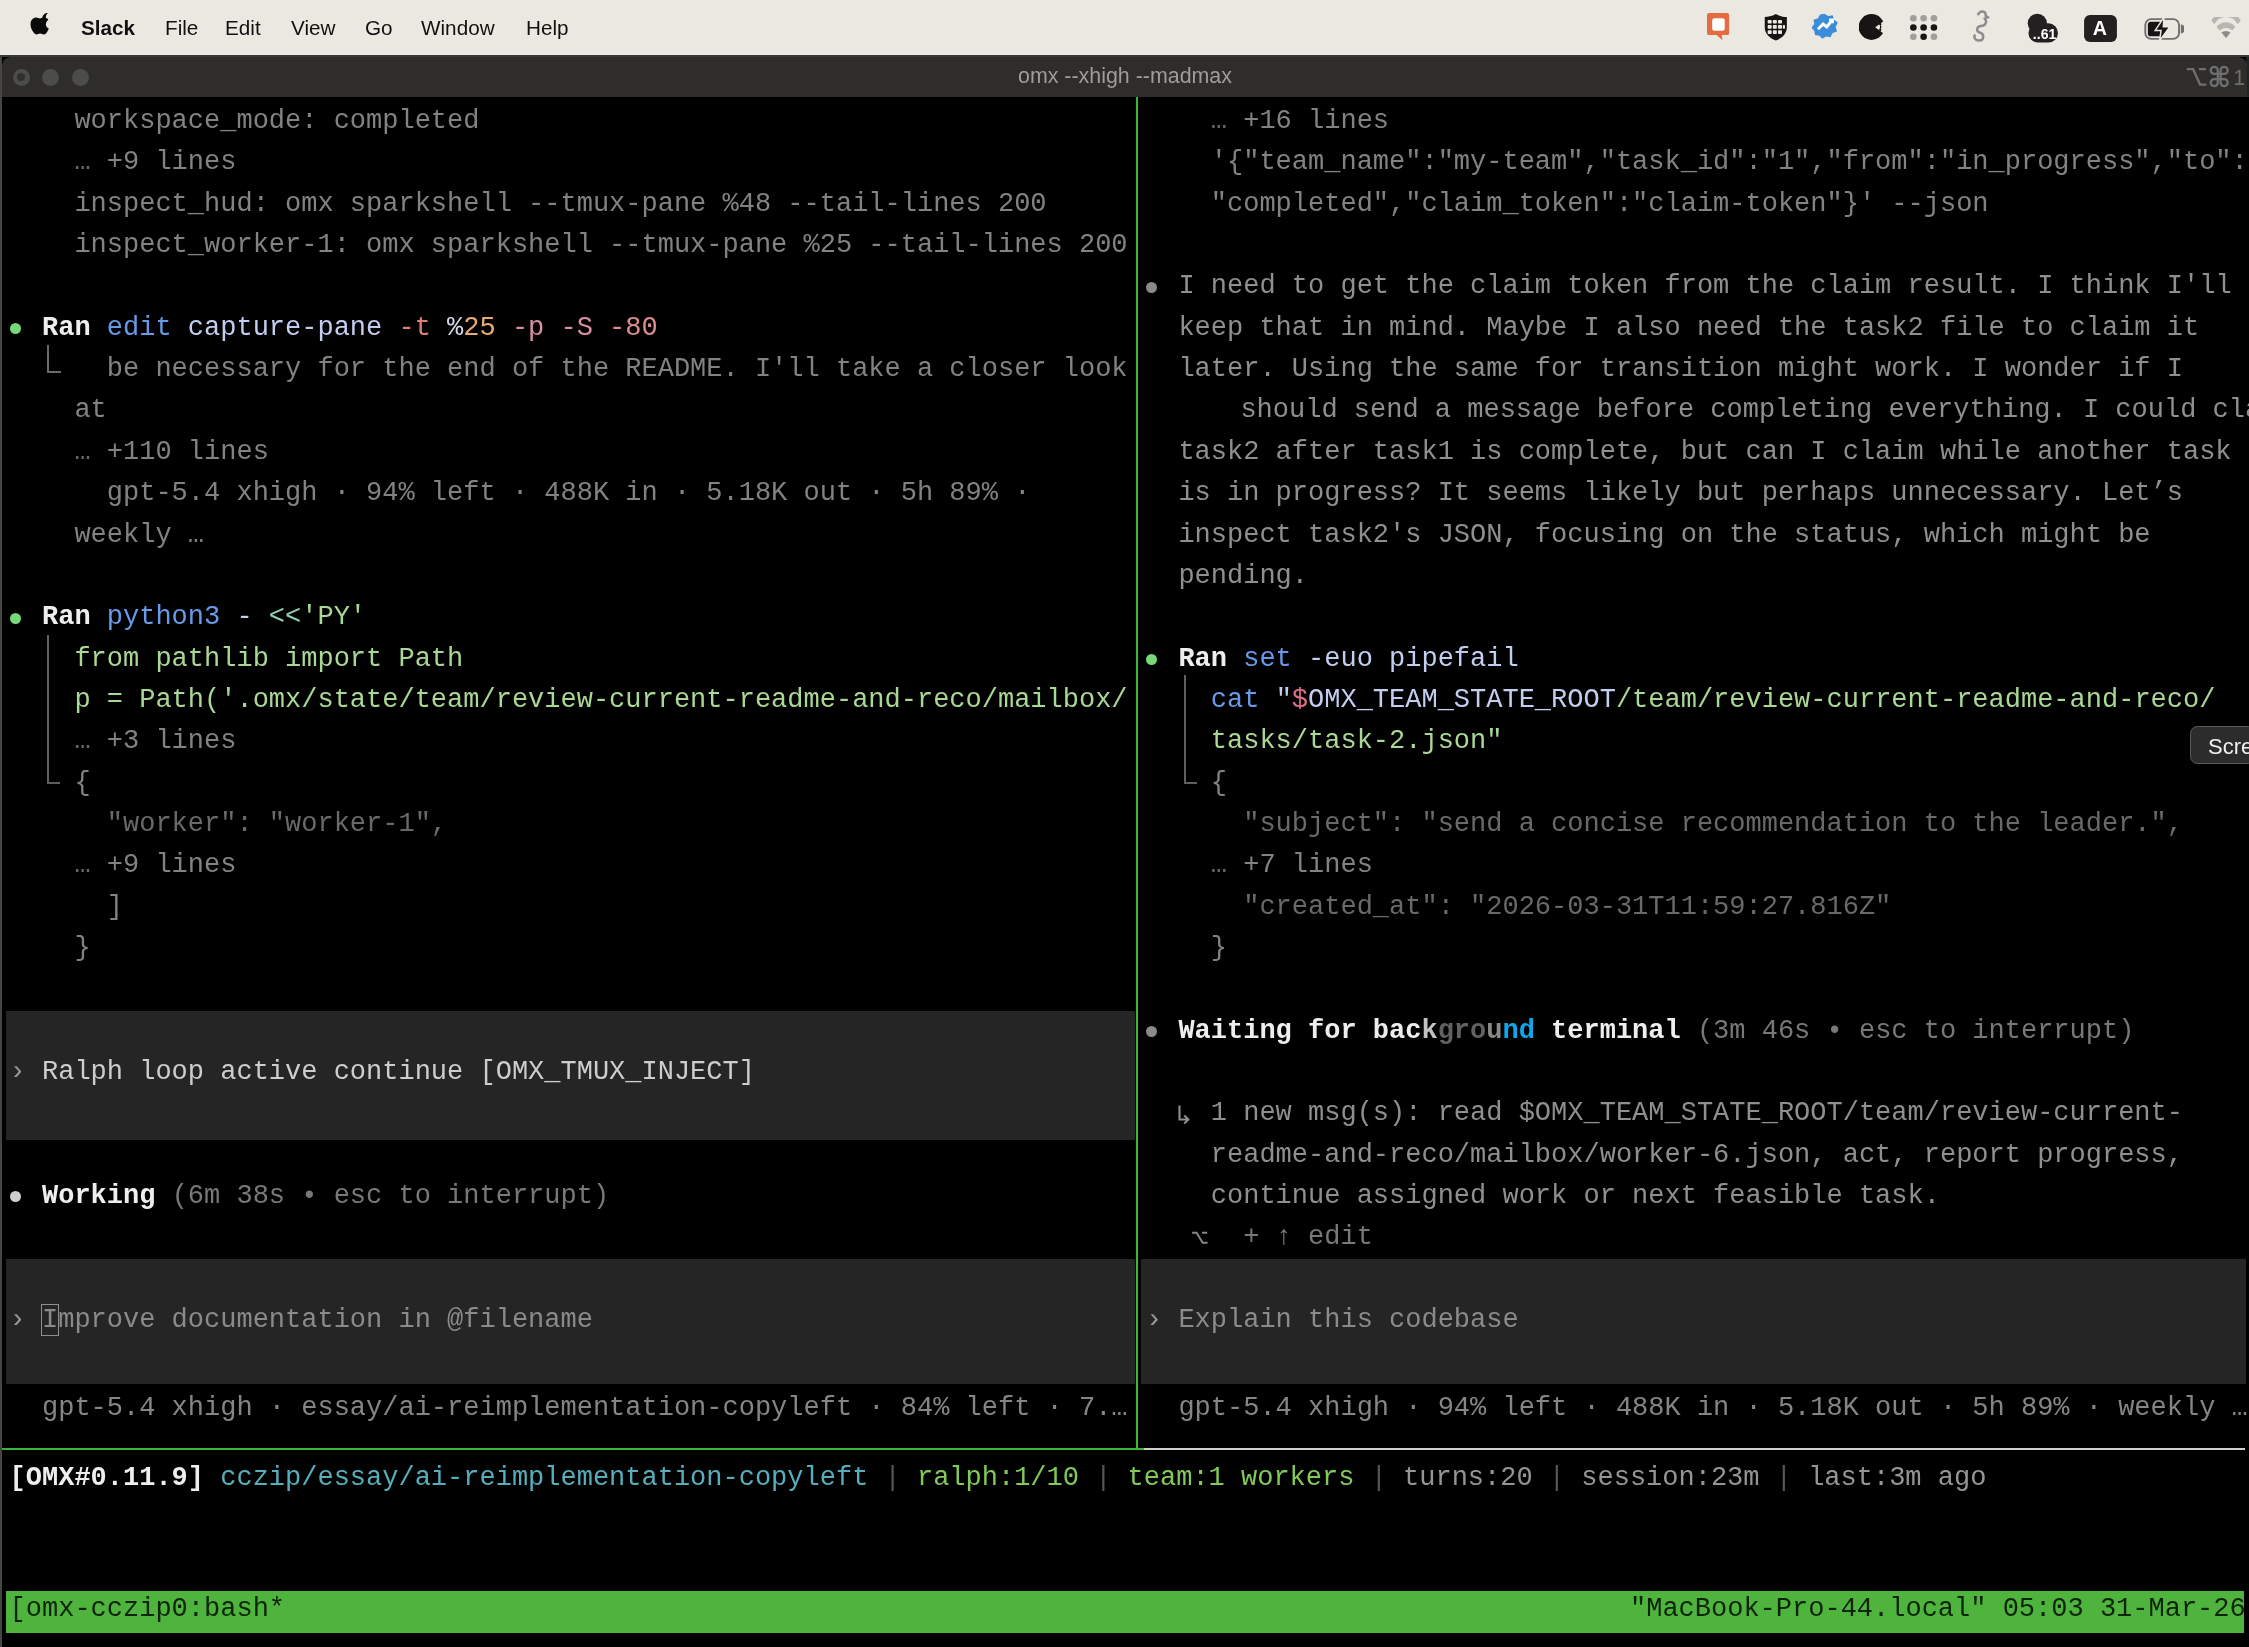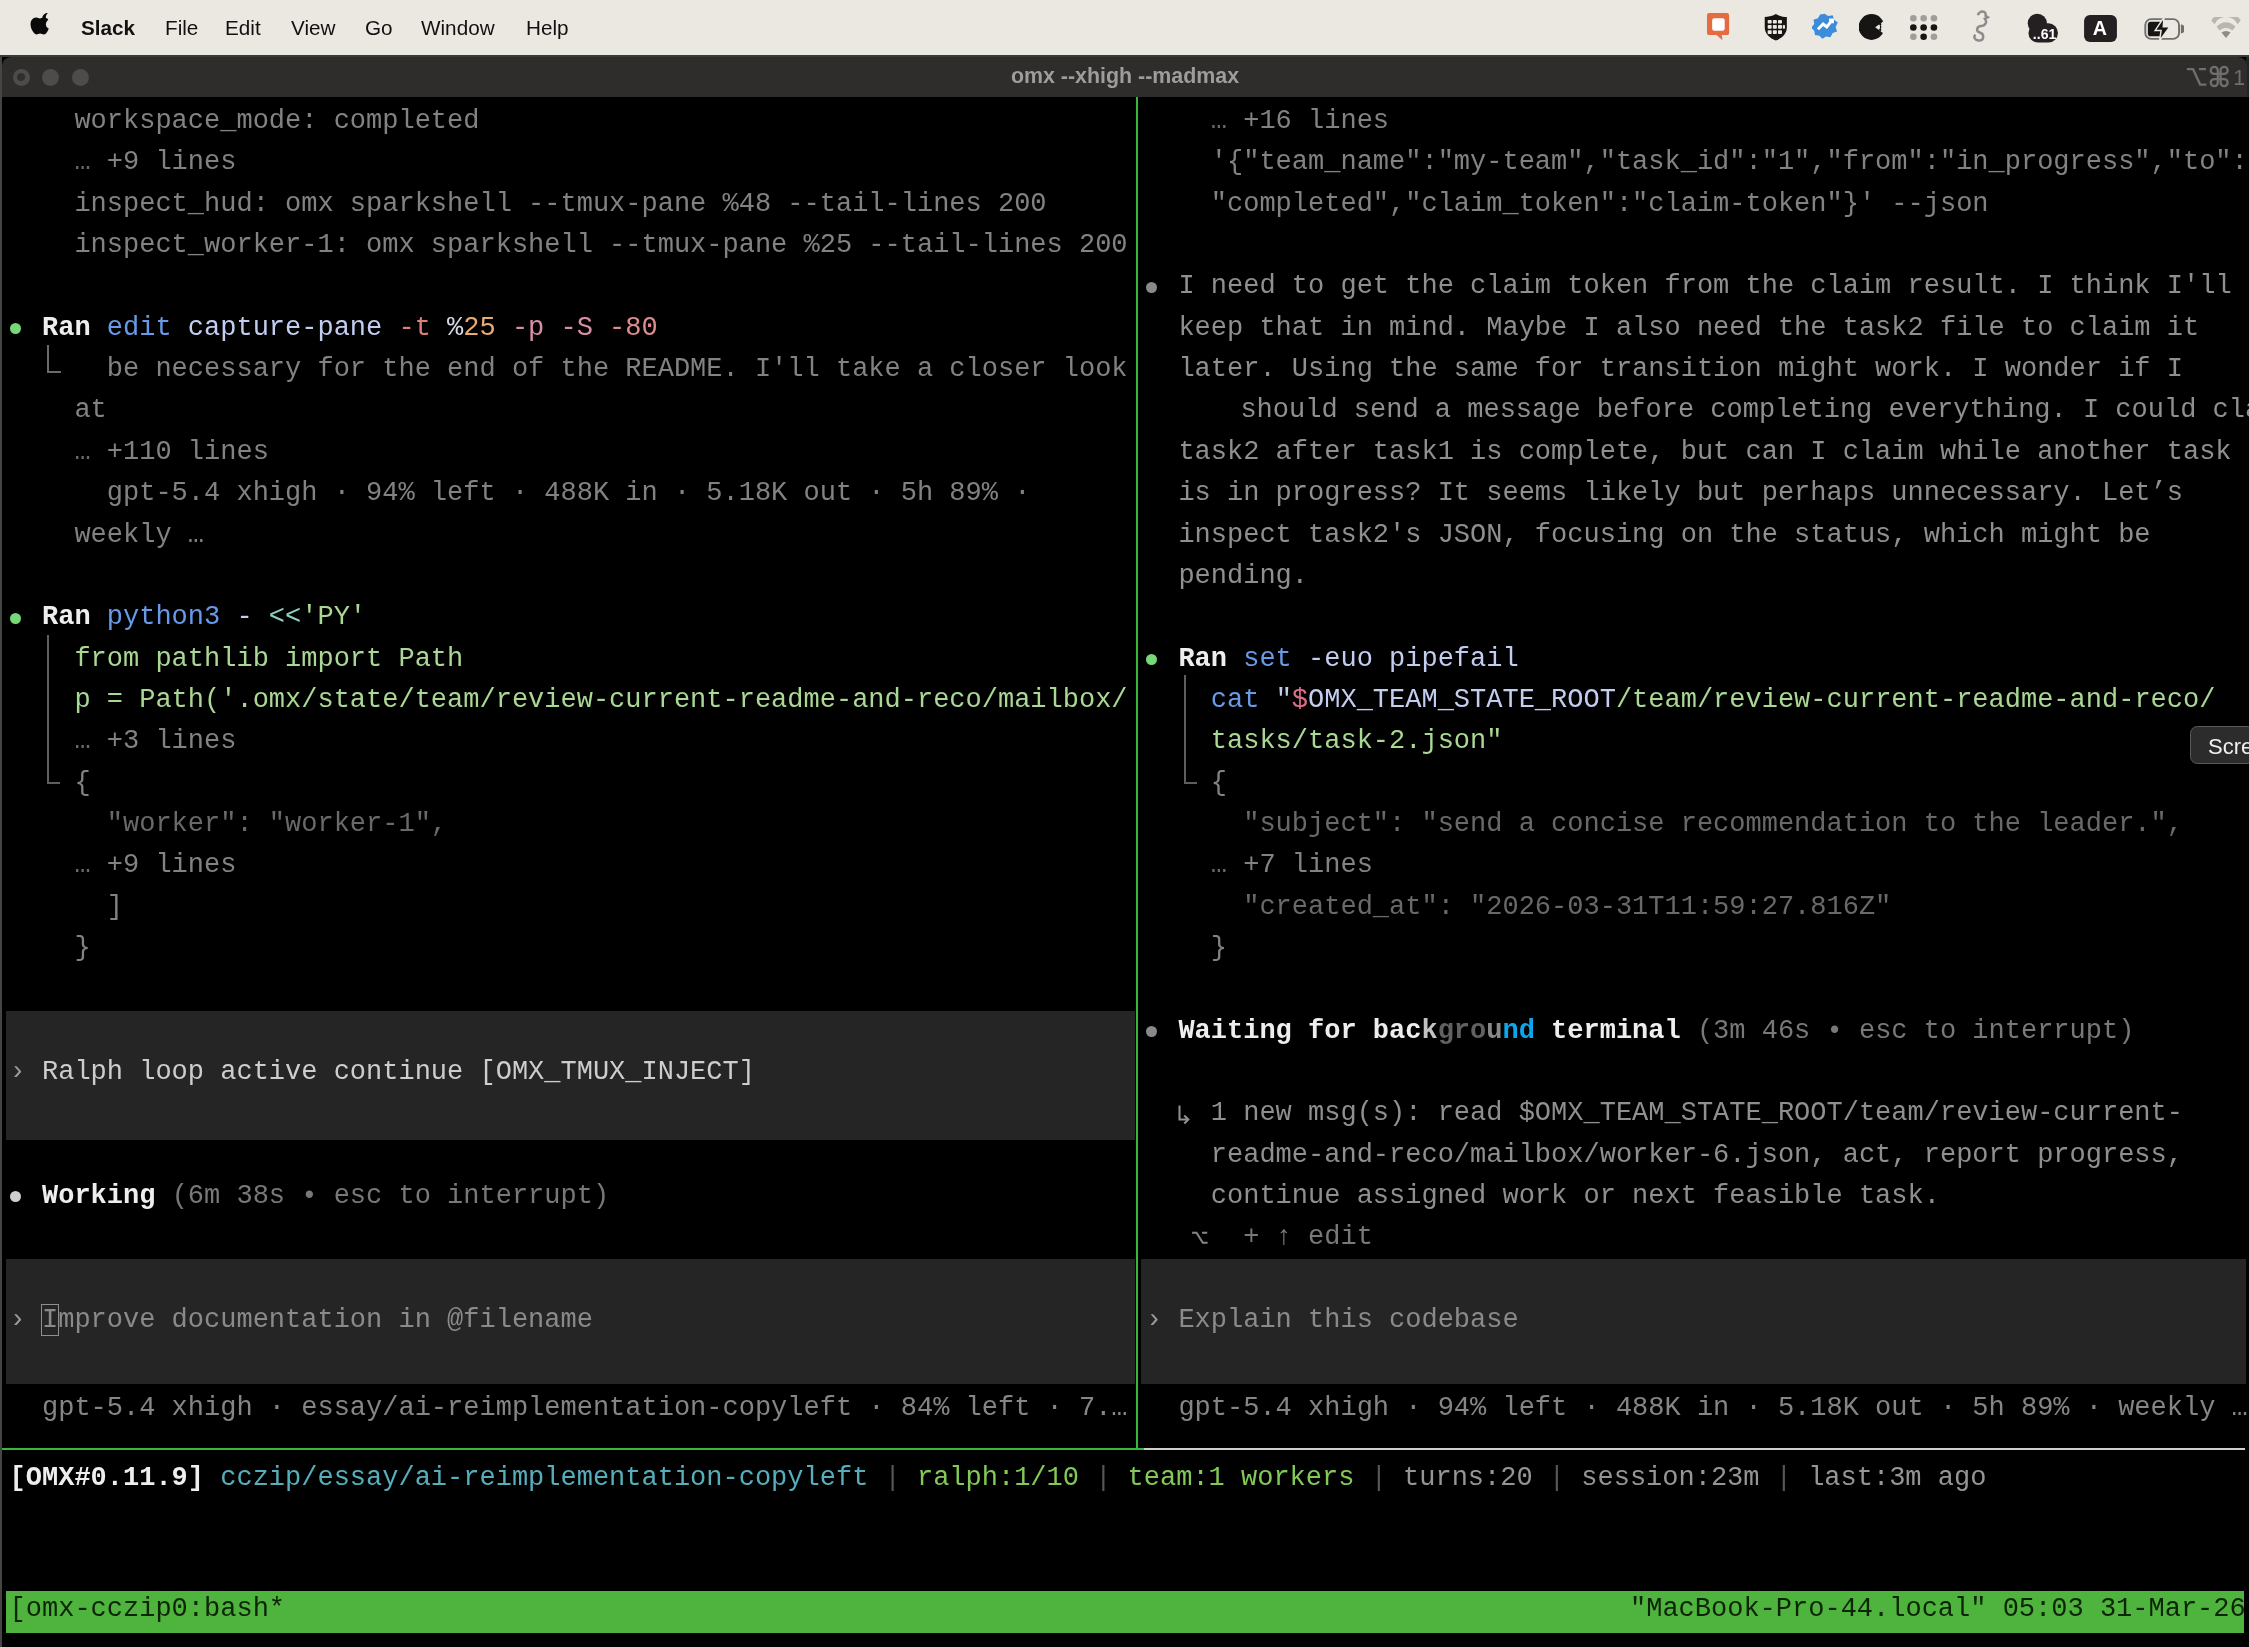--- a/index.html
+++ b/index.html
@@ -34,21 +34,21 @@
 .abs{position:absolute}
 </style></head>
 <body>
 
 <div class="abs" style="left:0;top:0;width:2250px;height:55px;background:#ebe8e1"></div>
 <div class="abs" style="left:2246px;top:55px;width:3.7px;height:43px;background:#1d2624"></div>
 <div class="abs" style="left:0;top:57px;width:2.2px;height:1591px;background:#454543"></div>
 <div class="abs" style="left:0;top:55px;width:2250px;height:2.2px;background:#393937"></div>
 <div class="abs" style="left:1.5px;top:57px;width:2245px;height:41px;background:#2e2d2b;border-radius:8.9px 8.9px 0 0"></div>
 <div class="abs" style="left:1.5px;top:97px;width:2248px;height:1550px;background:#000"></div>
-<div class="abs sans" style="left:0;top:56px;width:2250px;height:42px;line-height:41px;text-align:center;font-size:21.4px;font-weight:bold;color:#9f9d99">omx --xhigh --madmax</div>
+<div class="abs sans" style="left:0;top:56px;width:2250px;height:42px;line-height:41px;text-align:center;font-size:21.4px;font-weight:normal;color:#9f9d99">omx --xhigh --madmax</div>
 <div class="abs" style="left:12.5px;top:69px;width:17px;height:17px;border-radius:50%;background:#4c4c4a"></div>
 <div class="abs" style="left:17px;top:73px;width:8px;height:8px;border-radius:50%;background:#302f2d"></div>
 <div class="abs" style="left:42px;top:69px;width:17px;height:17px;border-radius:50%;background:#4c4c4a"></div>
 <div class="abs" style="left:72px;top:69px;width:17px;height:17px;border-radius:50%;background:#4c4c4a"></div>
 <svg class="abs" style="left:2186px;top:64px" width="62" height="25" viewBox="0 0 84 34">
  <g stroke="#6e6e6e" stroke-width="3.2" fill="none">
   <path d="M1 7 h8.5 l9.5 21 h8.5 M17.5 7 h9.5"></path>
   <path d="M41.5 13.5 h-3.2 a4.8 4.8 0 1 1 4.8 -4.8 v16.6 a4.8 4.8 0 1 1 -4.8 -4.8 h13.4 a4.8 4.8 0 1 1 -4.8 4.8 v-16.6 a4.8 4.8 0 1 1 4.8 4.8 h-13.4 z"></path>
  </g>
  <text x="64" y="28" font-family="Liberation Sans" font-size="29" fill="#6e6e6e">1</text>

